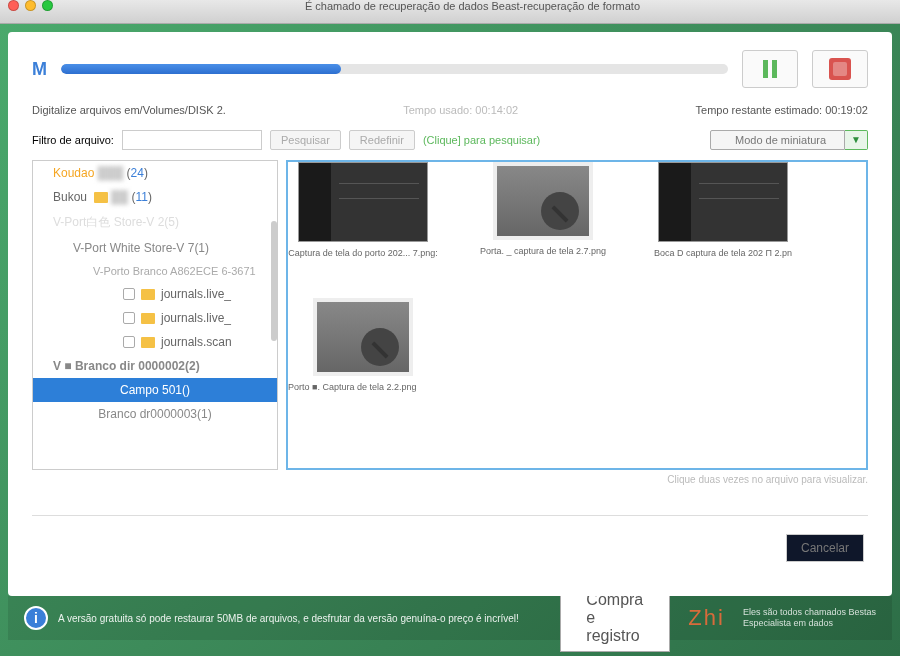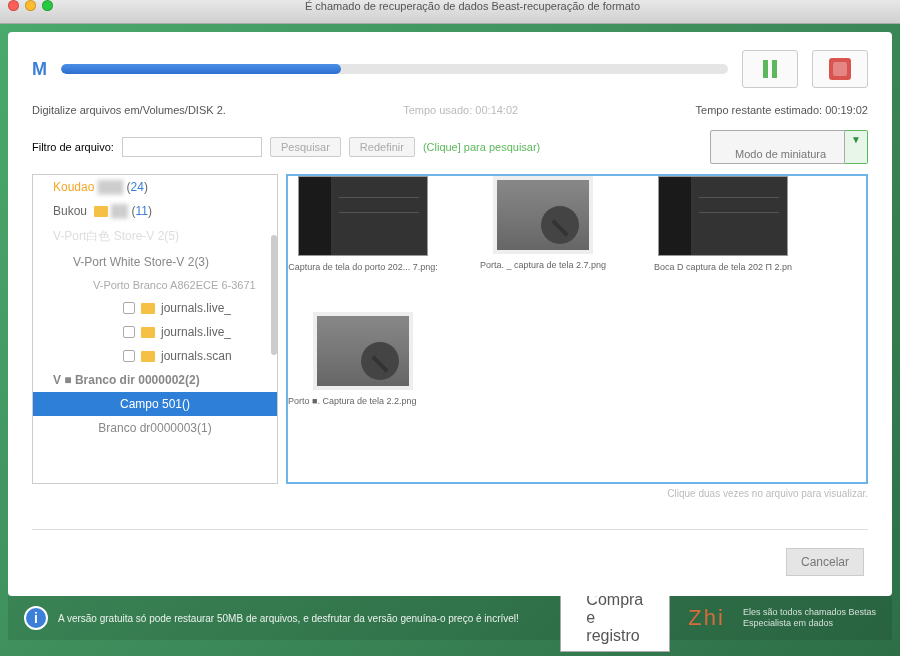--- a/index.html
+++ b/index.html
@@ -26,21 +26,21 @@
 .stop-oct { width: 22px; height: 22px; background: #d9534f; border-radius: 3px; position: relative; }
 .stop-oct::after { content: ''; position: absolute; top: 4px; left: 4px; right: 4px; bottom: 4px; background: #fff; border-radius: 2px; opacity: 0.3; }
 
 .info-row { display: flex; justify-content: space-between; font-size: 11px; color: #555; margin-bottom: 14px; }
 .info-row .tused { color: #bbb; }
 .filter-row { display: flex; align-items: center; gap: 8px; font-size: 11px; margin-bottom: 10px; }
 .filter-row input { width: 140px; height: 20px; border: 1px solid #ccc; padding: 0 4px; font-size: 11px; }
 .smbtn { border: 1px solid #ccc; background: #f5f5f5; color: #aaa; padding: 3px 10px; font-size: 11px; border-radius: 2px; cursor: pointer; }
 .clickhint { color: #5cb85c; font-size: 11px; }
 .thumbmode { margin-left: auto; display: flex; }
-.thumbmode .lbl { border: 1px solid #aaa; padding: 17px 18px 3px 24px; font-size: 11px; color: #777; background: #f5f5f5; border-radius: 2px 0 0 2px; position: relative; }
+.thumbmode .lbl { border: 1px solid #aaa; padding: 3px 18px 3px 24px; font-size: 11px; color: #777; background: #f5f5f5; border-radius: 2px 0 0 2px; position: relative; }
 .thumbmode .arr { border: 1px solid #5cb85c; border-left: none; background: #e8f5e9; color: #2d8f3c; padding: 3px 6px; font-size: 10px; border-radius: 0 2px 2px 0; cursor: pointer; }
 
 .content { display: flex; gap: 8px; height: 310px; }
 .tree { width: 246px; border: 1px solid #ccc; overflow-y: auto; font-size: 12px; position: relative; }
 .tree-scroll { position: absolute; right: 0; top: 60px; width: 6px; height: 120px; background: #ccc; border-radius: 3px; }
 .tree-item { padding: 5px 10px; white-space: nowrap; color: #666; cursor: default; }
 .tree-item.l1 { padding-left: 20px; }
 .tree-item.l2 { padding-left: 40px; }
 .tree-item.l3 { padding-left: 60px; }
 .tree-item.l4 { padding-left: 90px; display: flex; align-items: center; gap: 6px; }
@@ -64,21 +64,21 @@
 .thumb.framed { border: 4px solid #eee; width: 100px; height: 78px; }
 .thumb.balloon { background: linear-gradient(#888, #666); display: block; }
 .thumb.balloon::before { content: ''; position: absolute; width: 38px; height: 38px; border-radius: 50%; background: #444; right: 10px; bottom: 6px; }
 .thumb.balloon::after { content: ''; position: absolute; width: 20px; height: 4px; background: #333; right: 19px; bottom: 20px; transform: rotate(45deg); }
 .fname { font-size: 9px; color: #666; text-align: center; word-break: break-word; }
 
 .dblhint { text-align: right; font-size: 10px; color: #bbb; margin-top: 4px; }
 .hr { border: none; border-top: 1px solid #ddd; margin: 30px 0 18px; }
 .actions { display: flex; justify-content: flex-end; gap: 12px; padding-right: 4px; }
 .restorebtn { border: 2px solid #d33; padding: 6px 14px; font-size: 12px; background: #fff; cursor: pointer; }
-.cancelbtn { border: 1px solid #ccc; padding: 6px 14px; font-size: 12px; background: #e5e5e5; color: #777; cursor: pointer; }
+.cancelbtn { border: 1px solid #ccc; padding: 6px 14px; font-size: 12px; background: #0f172a; color: #777; cursor: pointer; }
 
 .footer { height: 44px; display: flex; align-items: center; padding: 0 16px; gap: 10px; background: rgba(0,0,0,0.1); }
 .finfo { width: 24px; height: 24px; border-radius: 50%; background: #3b7fd8; color: #fff; display: flex; align-items: center; justify-content: center; font-size: 14px; font-weight: bold; border: 2px solid #fff; }
 .ftxt { font-size: 10px; color: rgba(255,255,255,0.9); flex: 1; }
 .buybtn { background: #fff; border: 1px solid #aaa; padding: 6px 25px; font-size: 16px; color: #555; width: 110px; cursor: pointer; text-align: left; }
 .brand { color: #d86b3b; font-size: 22px; margin: 0 8px; letter-spacing: 2px; }
 .brand-sub { font-size: 9px; color: rgba(255,255,255,0.8); line-height: 1.2; }
 </style>
 </head>
 <body>
@@ -142,21 +142,21 @@
           <span class="blur">███</span>
           <span>(</span><span class="cnt">24</span><span>)</span>
         </div>
         <div class="tree-item l1">
           <span>Bukou</span>&nbsp;
           <span class="ficon" style="display:inline-block;vertical-align:middle;"></span>
           <span class="blur">██</span>
           <span>(</span><span class="cnt">11</span><span>)</span>
         </div>
         <div class="tree-item l1 faded">V-Port白色 Store-V 2(5)</div>
-        <div class="tree-item l2" style="color:#888;">V-Port White Store-V 2(3)</div>
+        <div class="tree-item l2" style="color:#888;">V-Port White Store-V 7(1)</div>
         <div class="tree-item l3" style="color:#aaa;font-size:11px;">V-Porto Branco A862ECE 6-3671</div>
         <div class="tree-item l4">
           <span class="chk"></span>
           <span class="ficon"></span>
           <span>journals.live_</span>
         </div>
         <div class="tree-item l4">
           <span class="chk"></span>
           <span class="ficon"></span>
           <span>journals.live_</span>

